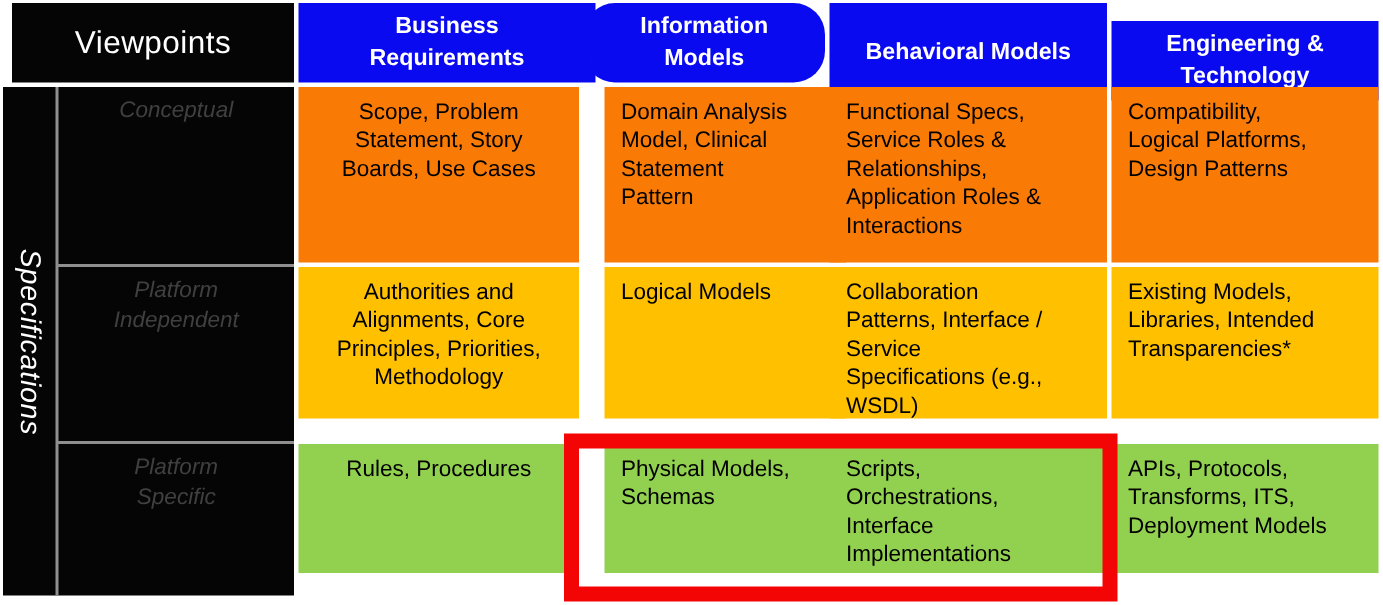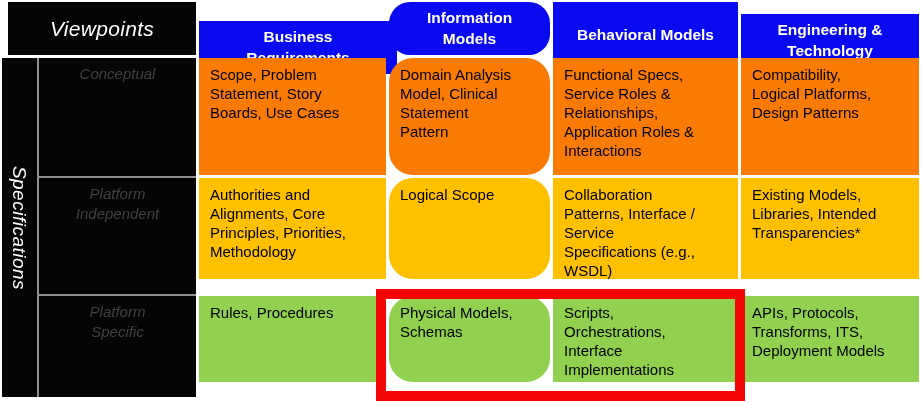--- a/index.html
+++ b/index.html
@@ -11,29 +11,29 @@
     overflow:hidden;
   }
   .abs{position:absolute;box-sizing:border-box;}
   
   .corner{
     left:8px;top:2px;width:188px;height:53px;
     background:var(--black);
     display:flex;align-items:center;justify-content:center;
   }
   .corner span{
-    color:#fff;font-style:italic;font-size:21px;letter-spacing:.3px;
+    color:#fff;font-size:21px;letter-spacing:.3px;
   }
   .hdr{
     background:var(--blue);
     display:flex;align-items:center;justify-content:center;
     color:#fff;font-weight:bold;font-size:15.5px;line-height:1.3;
     text-align:center;white-space:pre-line;padding:0 8px;
   }
-  .hdr.c0{left:199px;top:2px;width:198px;height:53px;margin-top:19px;}
+  .hdr.c0{left:199px;top:2px;width:198px;height:53px;}
   .hdr.c1{left:389px;top:2px;width:161px;height:53px;border-radius:21px;}
   .hdr.c2{left:553px;top:2px;width:185px;height:67px;}
   .hdr.c3{left:741px;top:14px;width:178px;height:53px;}
   
   .labelbg{left:2px;top:58px;width:194px;height:339px;background:var(--black);}
   .strip{
     left:2px;top:58px;width:35px;height:339px;
     display:flex;align-items:center;justify-content:center;
   }
   .strip span{
@@ -49,21 +49,21 @@
     text-align:center;white-space:pre-line;padding-top:6px;
   }
   .rowlabel.r0{top:58px;height:117px;}
   .rowlabel.r1{top:178px;height:115px;}
   .rowlabel.r2{top:296px;height:101px;}
   
   .cell{
     color:#000;font-size:15px;line-height:1.27;
     white-space:pre-line;padding:7px 11px;
   }
-  .cell.c0{left:199px;width:187px;} .cell.c1{left:389px;width:161px;border-radius:24px;}
+  .cell.c0{left:199px;width:187px;text-align:center;} .cell.c1{left:403px;width:161px;}
   .cell.c2{left:553px;width:185px;} .cell.c3{left:741px;width:178px;}
   .cell.r0{top:58px;height:117px;background:var(--orange);}
   .cell.r1{top:178px;height:101px;background:var(--amber);}
   .cell.r2{top:296px;height:86px;background:var(--green);}
   
   .redbox{
     left:376px;top:289px;width:369px;height:112px;
     border:10px solid var(--red);
     background:transparent;z-index:10;
   }
@@ -111,21 +111,21 @@
 Application Roles &amp;
 Interactions</div>
   <div class="abs cell r0 c3">Compatibility,
 Logical Platforms,
 Design Patterns</div>
 
   <div class="abs cell r1 c0">Authorities and
 Alignments,  Core
 Principles, Priorities,
 Methodology</div>
-  <div class="abs cell r1 c1">Logical Scope</div>
+  <div class="abs cell r1 c1">Logical Models</div>
   <div class="abs cell r1 c2">Collaboration
 Patterns, Interface /
 Service
 Specifications (e.g.,
 WSDL)</div>
   <div class="abs cell r1 c3">Existing Models,
 Libraries, Intended
 Transparencies*</div>
 
   <div class="abs cell r2 c0">Rules, Procedures</div>

